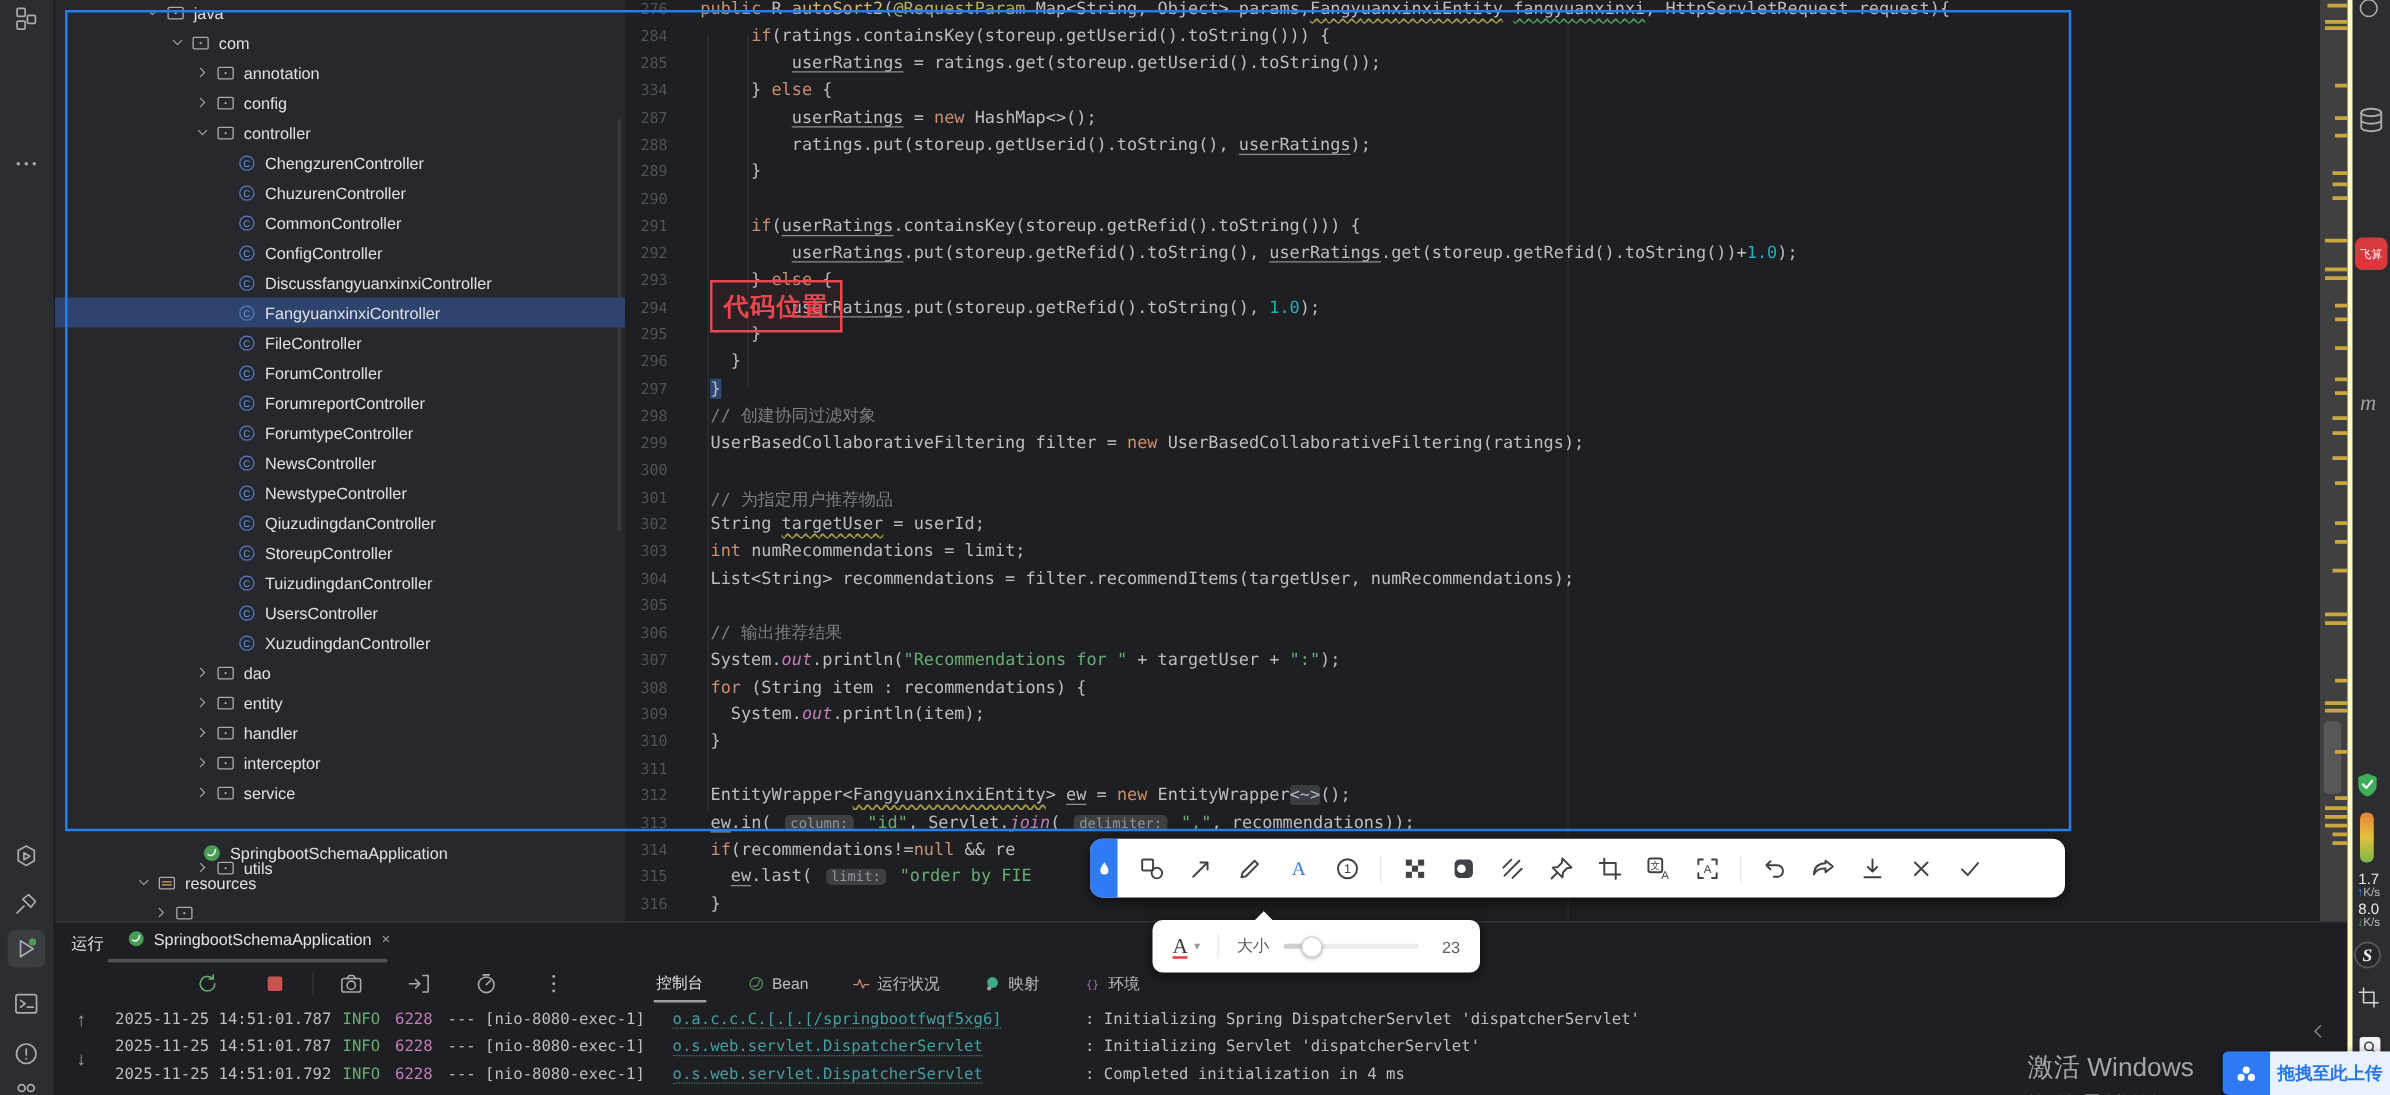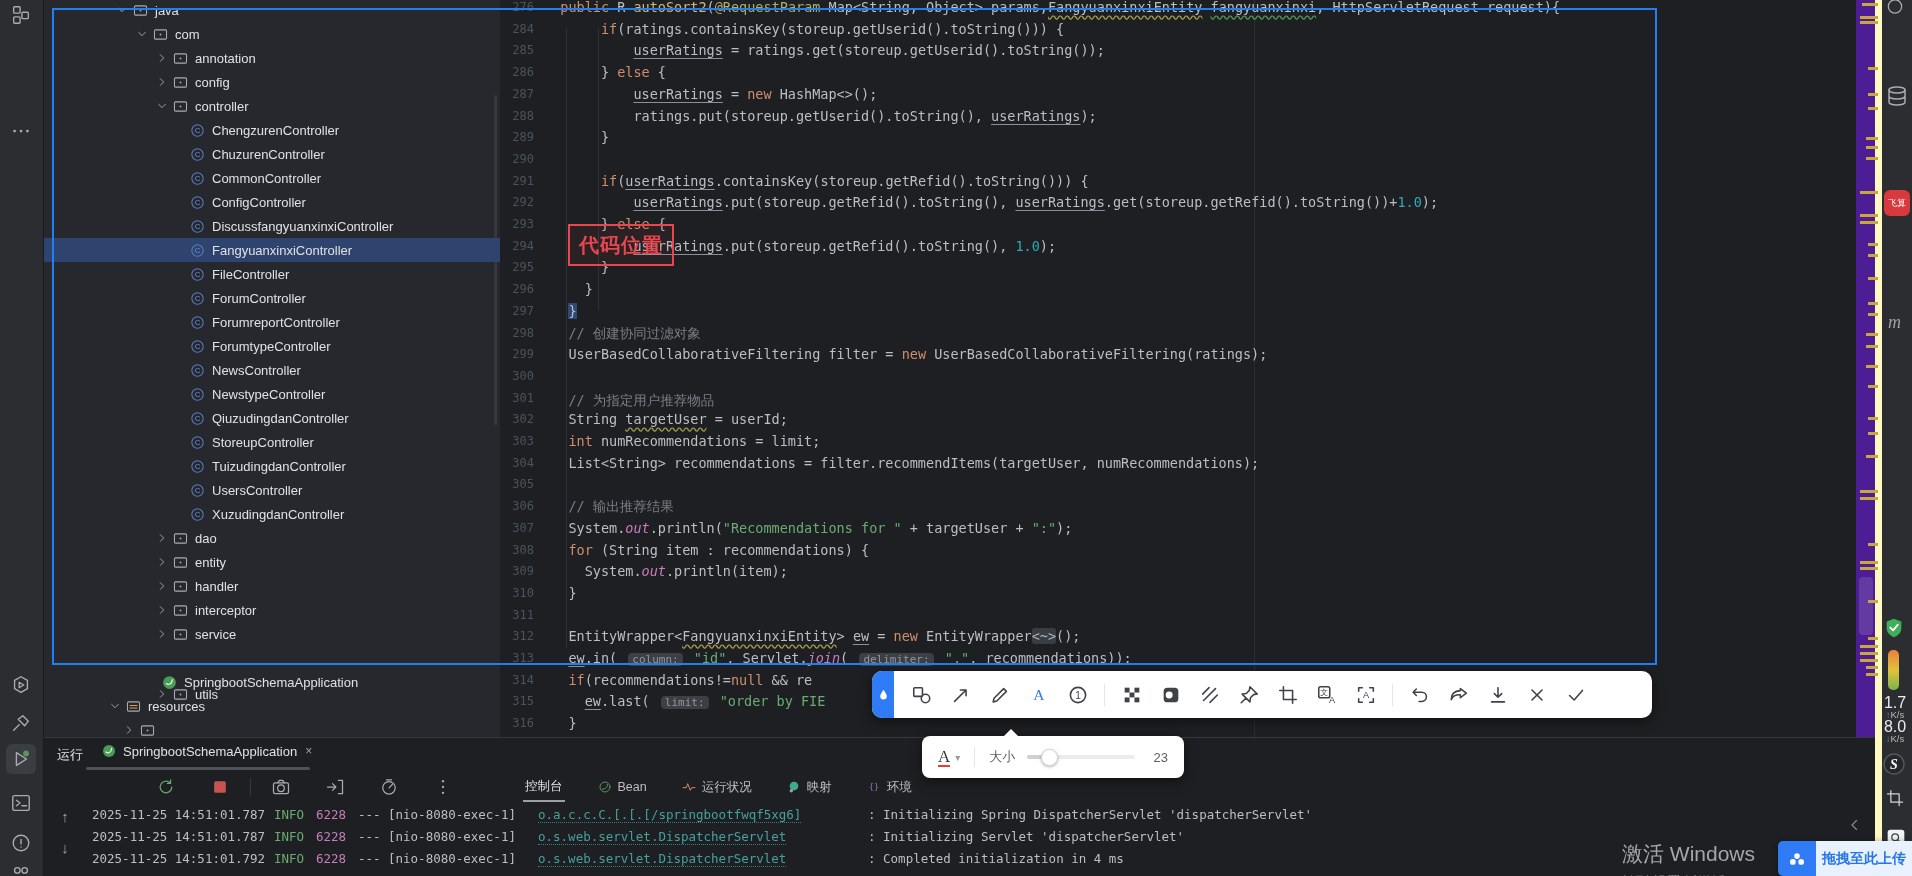--- a/index.html
+++ b/index.html
@@ -1,16 +1,16 @@
 <!DOCTYPE html>
 <html><head>
 <meta charset="utf-8">
 <style>
   html,body{margin:0;padding:0;background:#111;}
-  #root{position:relative;width:1912px;height:876px;background:#4c1d95;overflow:hidden;
+  #root{position:relative;width:1912px;height:876px;background:#404040;overflow:hidden;
         font-family:"Liberation Sans",sans-serif;color:#dfe1e5;}
   svg{display:block;width:100%;height:100%;stroke:#a9abb0;fill:none;stroke-width:1.5;stroke-linecap:round;stroke-linejoin:round;}
   
   #stripe-left{position:absolute;left:0;top:0;width:43px;height:876px;background:#2b2d30;border-right:1px solid #191a1c;z-index:5;}
   .sicon{position:absolute;left:10px;width:22px;height:22px;}
   .runbox{position:absolute;left:6px;width:30px;height:30px;background:#3a3d42;border-radius:6px;display:flex;align-items:center;justify-content:center;}
   .runbox .sicon{position:static;}
   
   #tree{position:absolute;left:43px;top:0;width:457px;height:737px;background:#26282d;overflow:hidden;z-index:1;}
   .trow{position:absolute;left:0;width:100%;height:24px;display:flex;align-items:center;box-sizing:border-box;}
@@ -35,21 +35,21 @@
   .fold{background:#3a3d41;border-radius:3px;color:#a9b7c6;}
   .selch{background:#2d4a77;}
   .iguide{position:absolute;width:1px;background:#2e3136;}
   #wrap-guide{position:absolute;left:754px;top:0;width:1px;height:737px;background:#2a2d31;}
   #code-annotation{position:absolute;left:68px;top:224px;width:102px;height:38px;border:2px solid #e8474f;
         background:rgba(232,71,79,.06);display:flex;align-items:center;justify-content:center;z-index:8;}
   #code-annotation span{color:#e8474f;font-size:20px;font-weight:bold;letter-spacing:1px;white-space:nowrap;}
   
   .mark{position:absolute;height:3px;background:#c9a63f;z-index:6;}
   #scroll-thumb{position:absolute;left:1859px;top:577px;width:14px;height:58px;background:rgba(255,255,255,.13);border-radius:4px;z-index:5;}
-  #stripe-right{position:absolute;right:0;top:0;width:30px;height:876px;background:#2b2d30;border-left:7px solid #fef9c3;z-index:5;}
+  #stripe-right{position:absolute;right:0;top:0;width:30px;height:876px;background:#2b2d30;border-left:4px solid #fef9c3;z-index:5;}
   .ricon{position:absolute;left:3px;width:24px;height:24px;}
   #feisuan{position:absolute;left:2px;width:26px;height:26px;background:#d8393c;border-radius:6px;color:#fff;
            font-size:9px;line-height:26px;text-align:center;}
   #maven-m{position:absolute;left:6px;font-family:"Liberation Serif",serif;font-style:italic;font-size:18px;color:#9da0a8;}
   
   #sel-rect{position:absolute;left:52px;top:8px;width:1601px;height:653px;border:2px solid #2080f0;z-index:30;pointer-events:none;}
   
   #snipbar{position:absolute;left:872px;top:671px;width:780px;height:47px;background:#fff;border-radius:10px;
            box-shadow:0 3px 12px rgba(0,0,0,.5);display:flex;align-items:center;z-index:40;}
   #snipcap{width:22px;height:47px;background:#2f7bf5;border-radius:10px 0 0 10px;display:flex;align-items:center;justify-content:center;flex:0 0 22px;}
@@ -99,21 +99,21 @@
   .lg-msg{color:#bcbec4;}
   
   #activate{position:absolute;left:1622px;top:840px;z-index:20;}
   #activate .l1{font-size:21px;color:#a4a7aa;}
   #activate .l2{font-size:13.5px;color:#8d9094;margin-top:5px;white-space:nowrap;}
   #upload-btn{position:absolute;left:1778px;top:841px;width:134px;height:35px;display:flex;z-index:50;border-radius:5px 0 0 5px;overflow:hidden;box-shadow:0 1px 6px rgba(0,0,0,.4);}
   #upload-btn .ic{width:38px;background:#2f7bf5;display:flex;align-items:center;justify-content:center;}
   #upload-btn .ic svg{width:20px;height:20px;}
   #upload-btn .tx{flex:1;background:#e8f1fd;color:#2676e8;font-size:14px;font-weight:bold;display:flex;align-items:center;justify-content:center;white-space:nowrap;}
   #net{position:absolute;left:1880px;top:697px;width:30px;text-align:center;z-index:45;line-height:12px;}
-  #net .v{font-size:16px;color:#e8eaed;}
+  #net .v{font-size:12px;color:#e8eaed;}
   #net .u{font-size:9.5px;color:#b9bcbf;}
   #net .up{color:#3d8bff;} #net .dn{color:#49b356;}
   .ovicon{position:absolute;z-index:45;}
   #grad-bar{position:absolute;left:1888px;top:650px;width:11px;height:40px;border-radius:5px;z-index:45;
             background:linear-gradient(#e8803a,#e2c13d,#7ab648);}
 </style>
 </head>
 <body>
 
 <div id="root">
@@ -545,21 +545,21 @@
     <div class="iguide" style="left:98px;top:28px;height:282px"></div>
     <div id="code-annotation">
       <span>代码位置</span>
     </div>
   <div class="lnum" style="top: -4px;">276</div>
       <div class="eline" style="top: -4px;"><span>  </span><span class="kw">public</span><span> R </span><span class="mth">autoSort2</span><span>(</span><span class="ann">@RequestParam</span><span> Map&lt;String, Object&gt; params,</span><span class="wy">FangyuanxinxiEntity</span><span> </span><span class="wg">fangyuanxinxi</span><span>, HttpServletRequest request){</span></div>
       <div class="lnum" style="top: 18px;">284</div>
       <div class="eline" style="top: 18px;"><span>       </span><span class="kw">if</span><span>(ratings.containsKey(storeup.getUserid().toString())) {</span></div>
       <div class="lnum" style="top: 39px;">285</div>
       <div class="eline" style="top: 39px;"><span>           </span><span class="fld">userRatings</span><span> = ratings.get(storeup.getUserid().toString());</span></div>
-      <div class="lnum" style="top: 61px;">286</div>
+      <div class="lnum" style="top: 61px;">334</div>
       <div class="eline" style="top: 61px;"><span>       } </span><span class="kw">else</span><span> {</span></div>
       <div class="lnum" style="top: 83px;">287</div>
       <div class="eline" style="top: 83px;"><span>           </span><span class="fld">userRatings</span><span> = </span><span class="kw">new</span><span> HashMap&lt;&gt;();</span></div>
       <div class="lnum" style="top: 105px;">288</div>
       <div class="eline" style="top: 105px;"><span>           ratings.put(storeup.getUserid().toString(), </span><span class="fld">userRatings</span><span>);</span></div>
       <div class="lnum" style="top: 126px;">289</div>
       <div class="eline" style="top: 126px;"><span>       }</span></div>
       <div class="lnum" style="top: 148px;">290</div>
       <div class="eline" style="top: 148px;"></div>
       <div class="lnum" style="top: 170px;">291</div>

